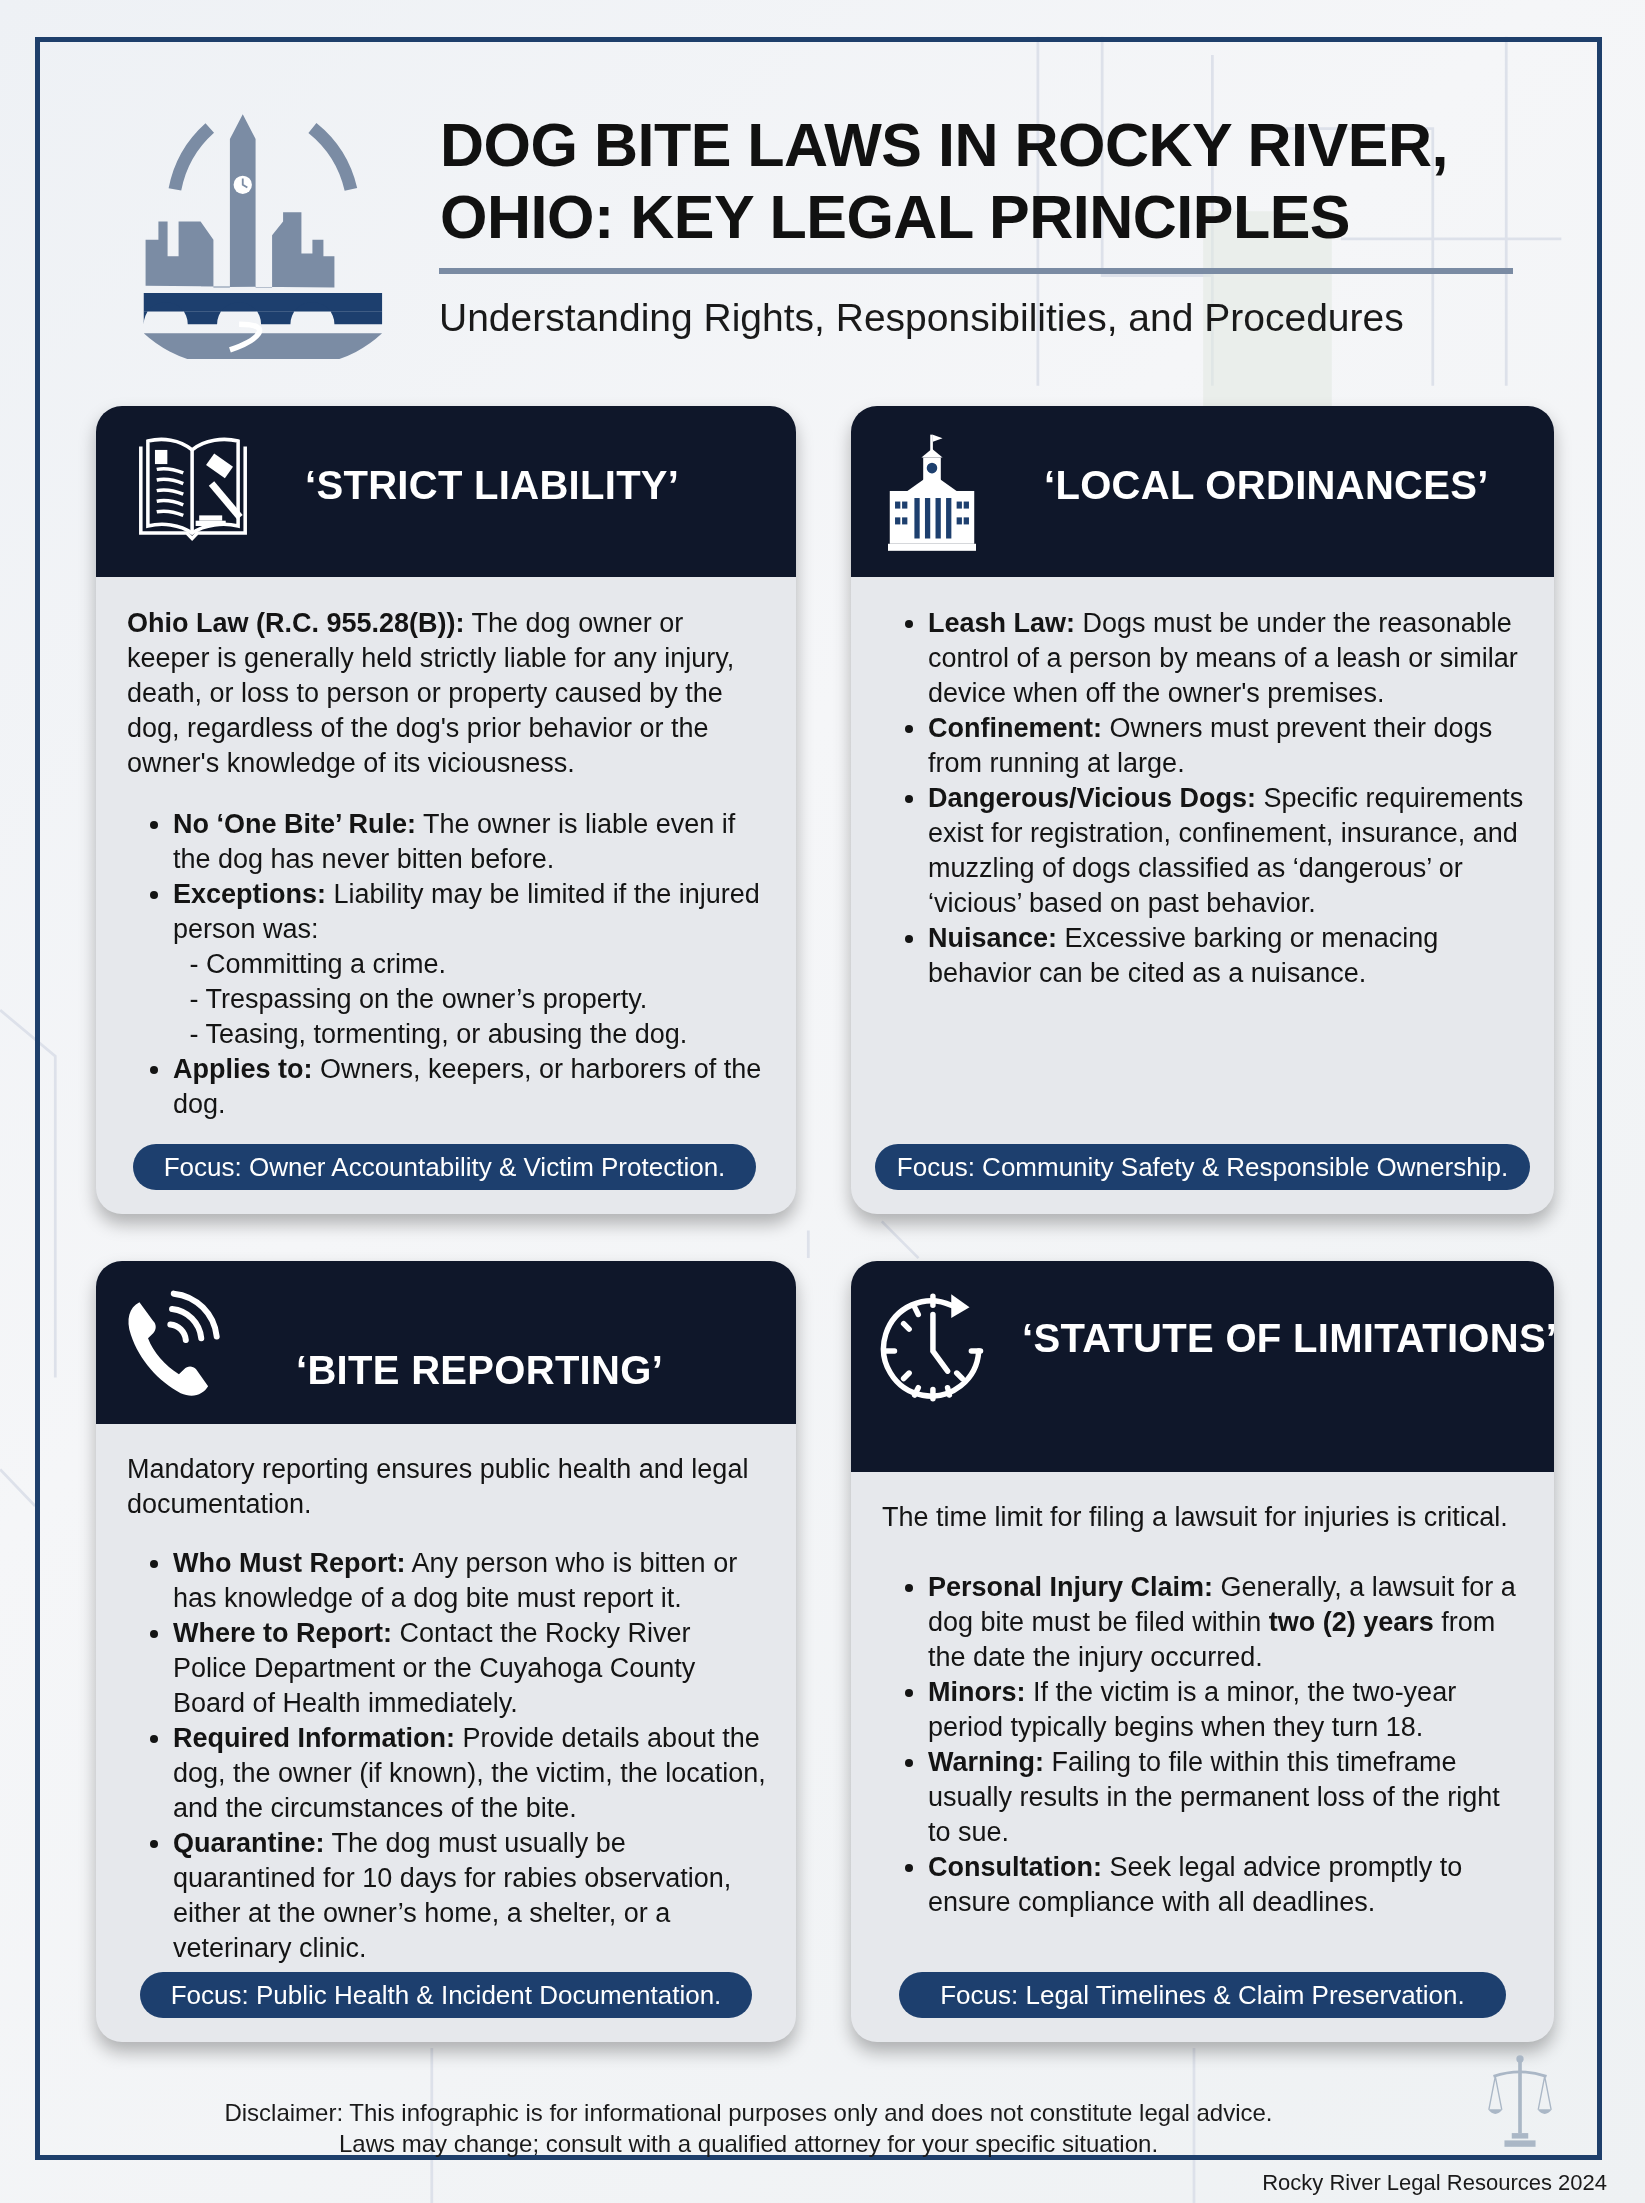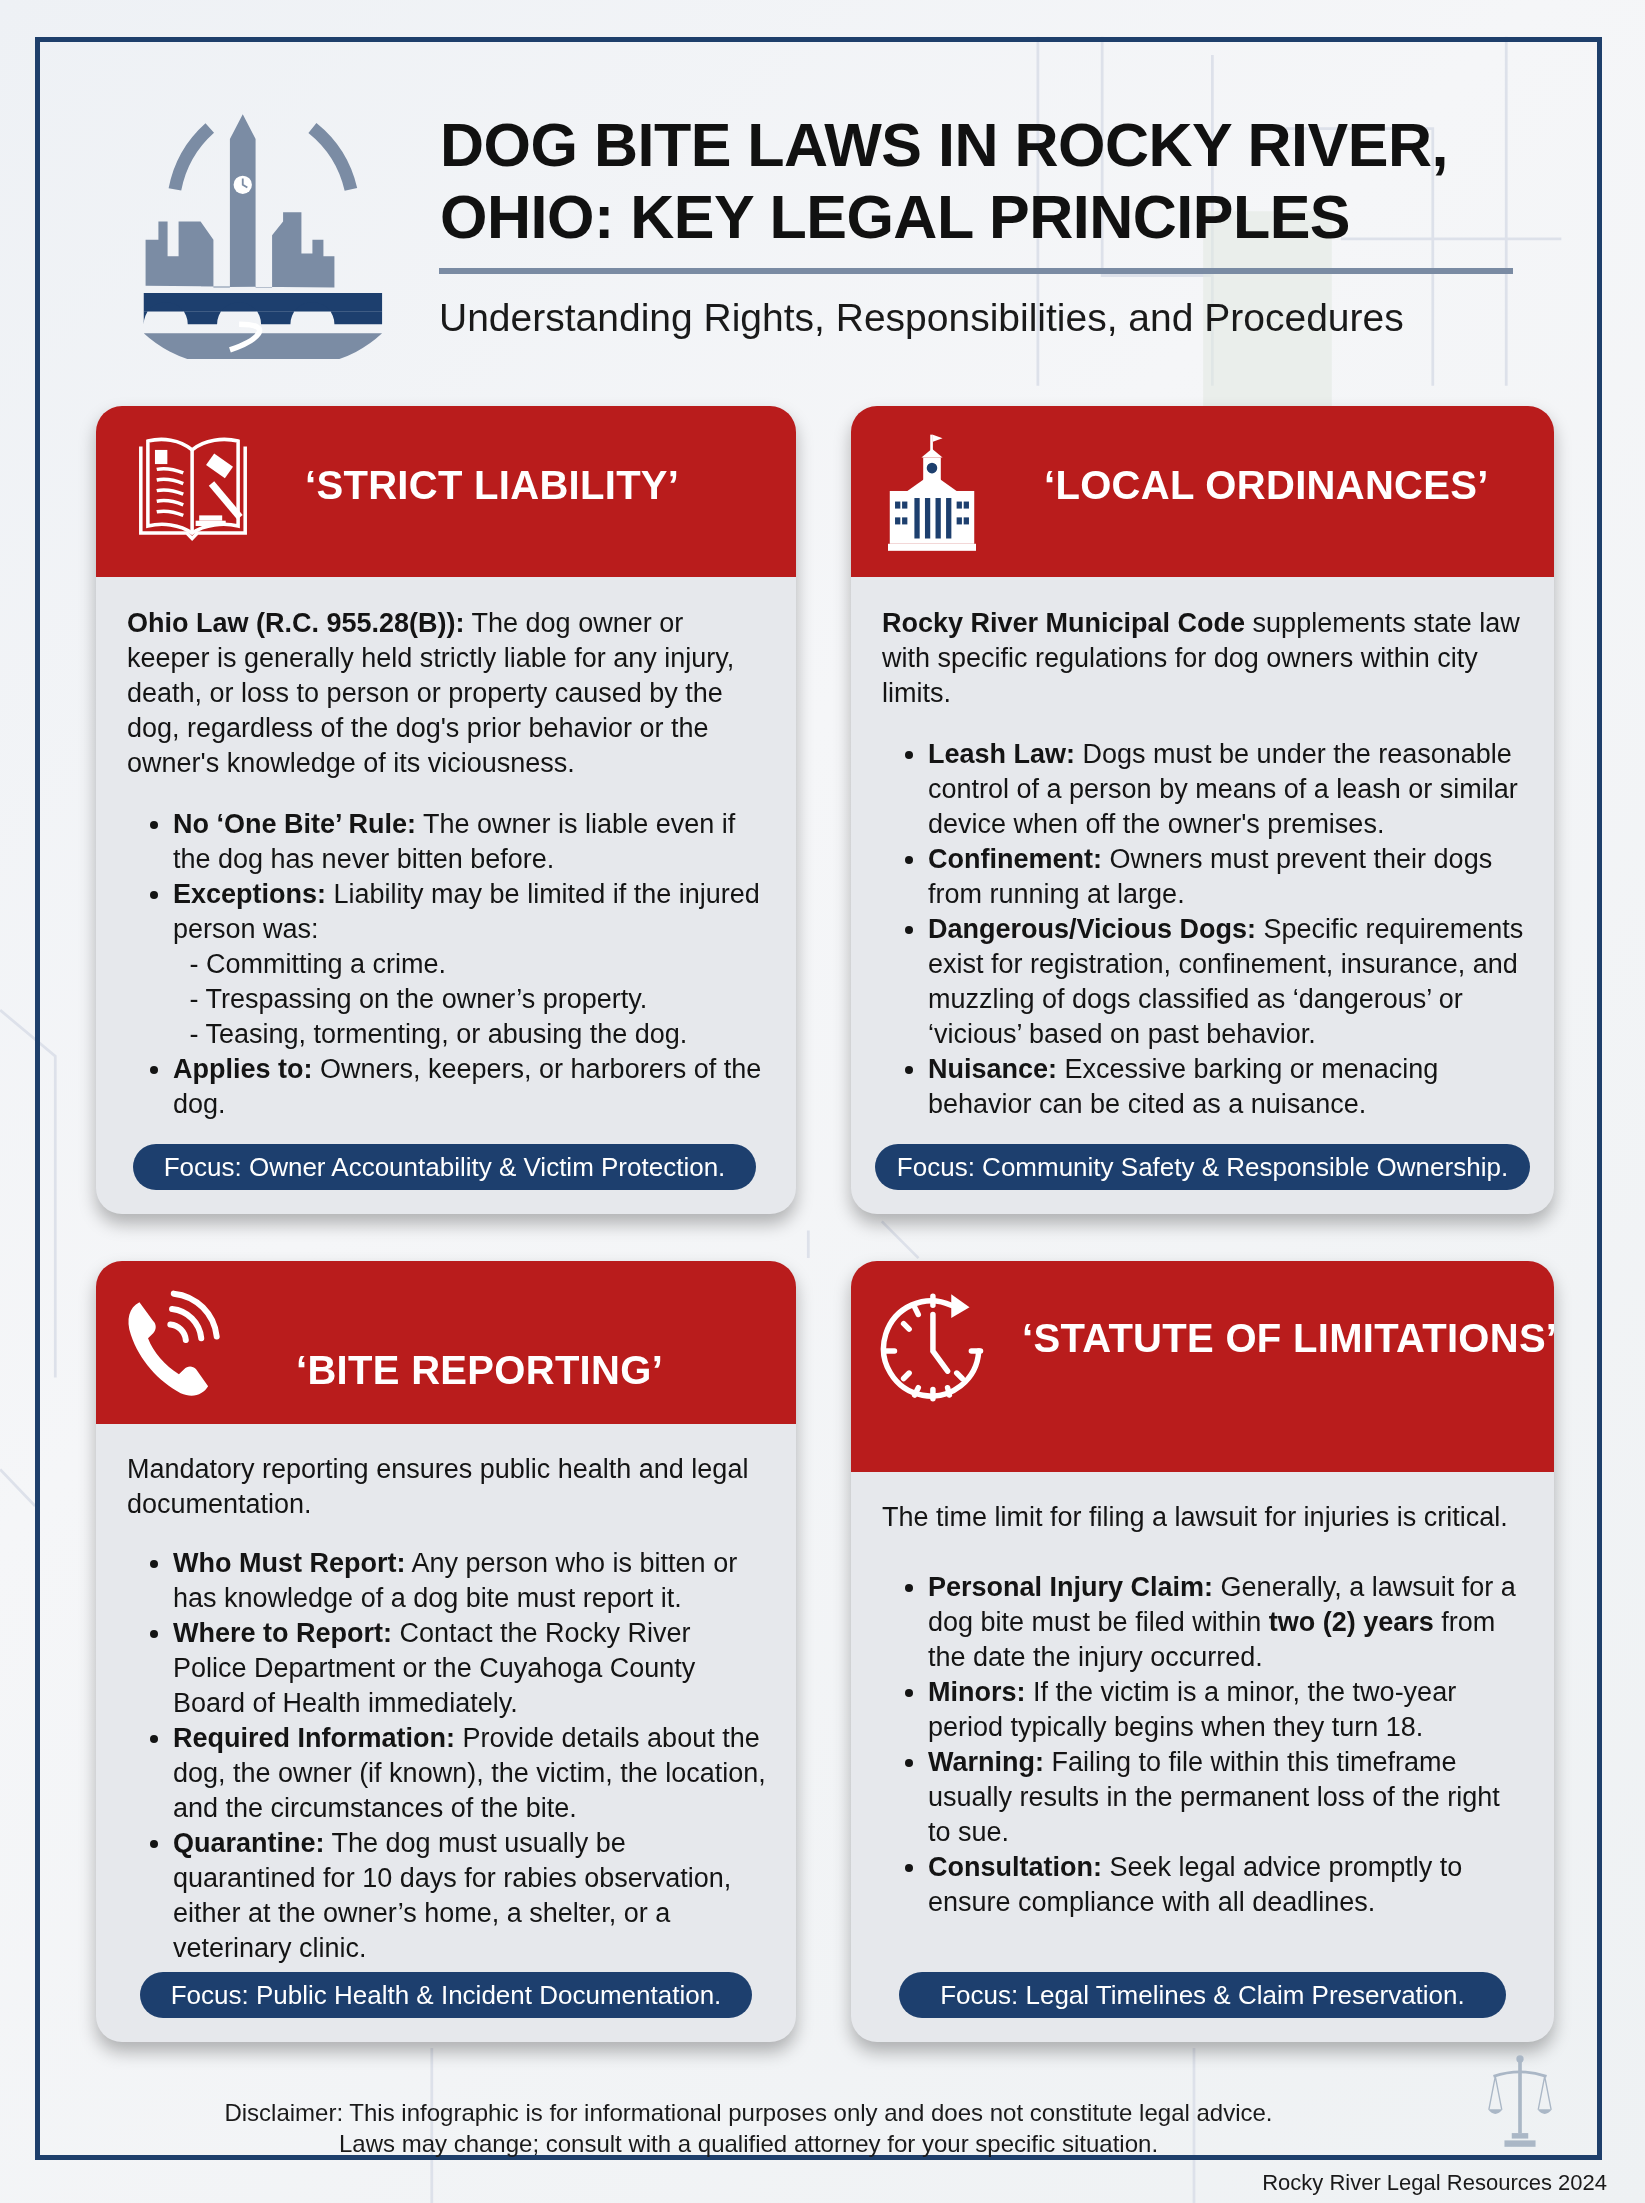--- a/index.html
+++ b/index.html
@@ -6,21 +6,21 @@
   body{width:1646px;height:2204px;position:relative;overflow:hidden;
     background:linear-gradient(135deg,#eef1f5 0%,#f5f6f8 40%,#eef1f3 100%);
     font-family:"Liberation Sans","DejaVu Sans",sans-serif;color:#161616;}
   .bgmap{position:absolute;inset:0;pointer-events:none;}
   .frame{position:absolute;left:35px;top:37px;width:1567px;height:2123px;border:5.5px solid #1e3f6b;box-sizing:border-box;}
   .logo{position:absolute;left:138px;top:84px;width:248px;width:248px;height:275px;}
   .title{position:absolute;left:439px;top:108px;width:1102px;font-weight:bold;font-size:61px;line-height:72px;letter-spacing:-0.5px;color:#111;margin:1px;}
   .title-rule{position:absolute;left:439px;top:268px;width:1074px;height:5.5px;background:#7a8ba3;}
   .subtitle{position:absolute;left:439px;top:296px;font-size:39px;color:#1a1a1a;}
   .card{position:absolute;background:#e6e8ec;border-radius:26px;box-shadow:0 9.2px 16.5px rgba(0,0,0,0.28);overflow:hidden;}
-  .card-head{position:relative;background:#b91c1c;height:171px;display:flex;align-items:center;}
+  .card-head{position:relative;background:#0f172a;height:171px;display:flex;align-items:center;}
   .card-head .icon{position:absolute;left:24px;top:24px;width:119px;height:119px;}
   .card-title{position:absolute;color:#fff;font-weight:bold;font-size:40px;letter-spacing:0.3px;white-space:nowrap;}
   .card-body{padding:29px 27.5px 0 31px;font-size:27px;line-height:35px;color:#141414;}
   .card-body p{margin:0 0 26px 0;}
   .card-body ul{margin:0;padding:0 0 0 46px;}
   .card-body li{margin:0;}
   .card-body b{font-weight:bold;}
   .sub{display:block;padding-left:16.5px;}
   .focus{position:absolute;left:40px;right:40px;height:46px;border-radius:23px;background:#1d3f6e;color:#fff;font-size:26px;line-height:46px;text-align:center;white-space:nowrap;}
   .disclaimer{position:absolute;left:138px;width:1221px;top:2069px;text-align:center;font-size:24px;line-height:31px;color:#1a1a1a;margin-top:28px;}
@@ -130,21 +130,20 @@
           <rect x="16" y="96" width="6" height="8"></rect>
         <rect x="78" y="78" width="6" height="8"></rect>
           <rect x="86" y="78" width="6" height="8"></rect>
           <rect x="78" y="96" width="6" height="8"></rect>
           <rect x="86" y="96" width="6" height="8"></rect>
       </g>
     </svg>
     <div class="card-title" style="left:193px;top:57px;">‘LOCAL ORDINANCES’</div>
   </div>
   <div class="card-body">
-    <p><b>Rocky River Municipal Code</b><span> supplements state law with specific regulations for dog owners within city limits.</span></p>
     <ul>
       <li><b>Leash Law:</b><span> Dogs must be under the reasonable control of a person by means of a leash or similar device when off the owner's premises.</span></li>
       <li><b>Confinement:</b><span> Owners must prevent their dogs from running at large.</span></li>
       <li><b>Dangerous/Vicious Dogs:</b><span> Specific requirements exist for registration, confinement, insurance, and muzzling of dogs classified as ‘dangerous’ or ‘vicious’ based on past behavior.</span></li>
       <li><b>Nuisance:</b><span> Excessive barking or menacing behavior can be cited as a nuisance.</span></li>
     </ul>
   </div>
   <div class="focus" style="top:738px;left:24px;right:24px;">Focus: Community Safety &amp; Responsible Ownership.</div>
 </div>
 

